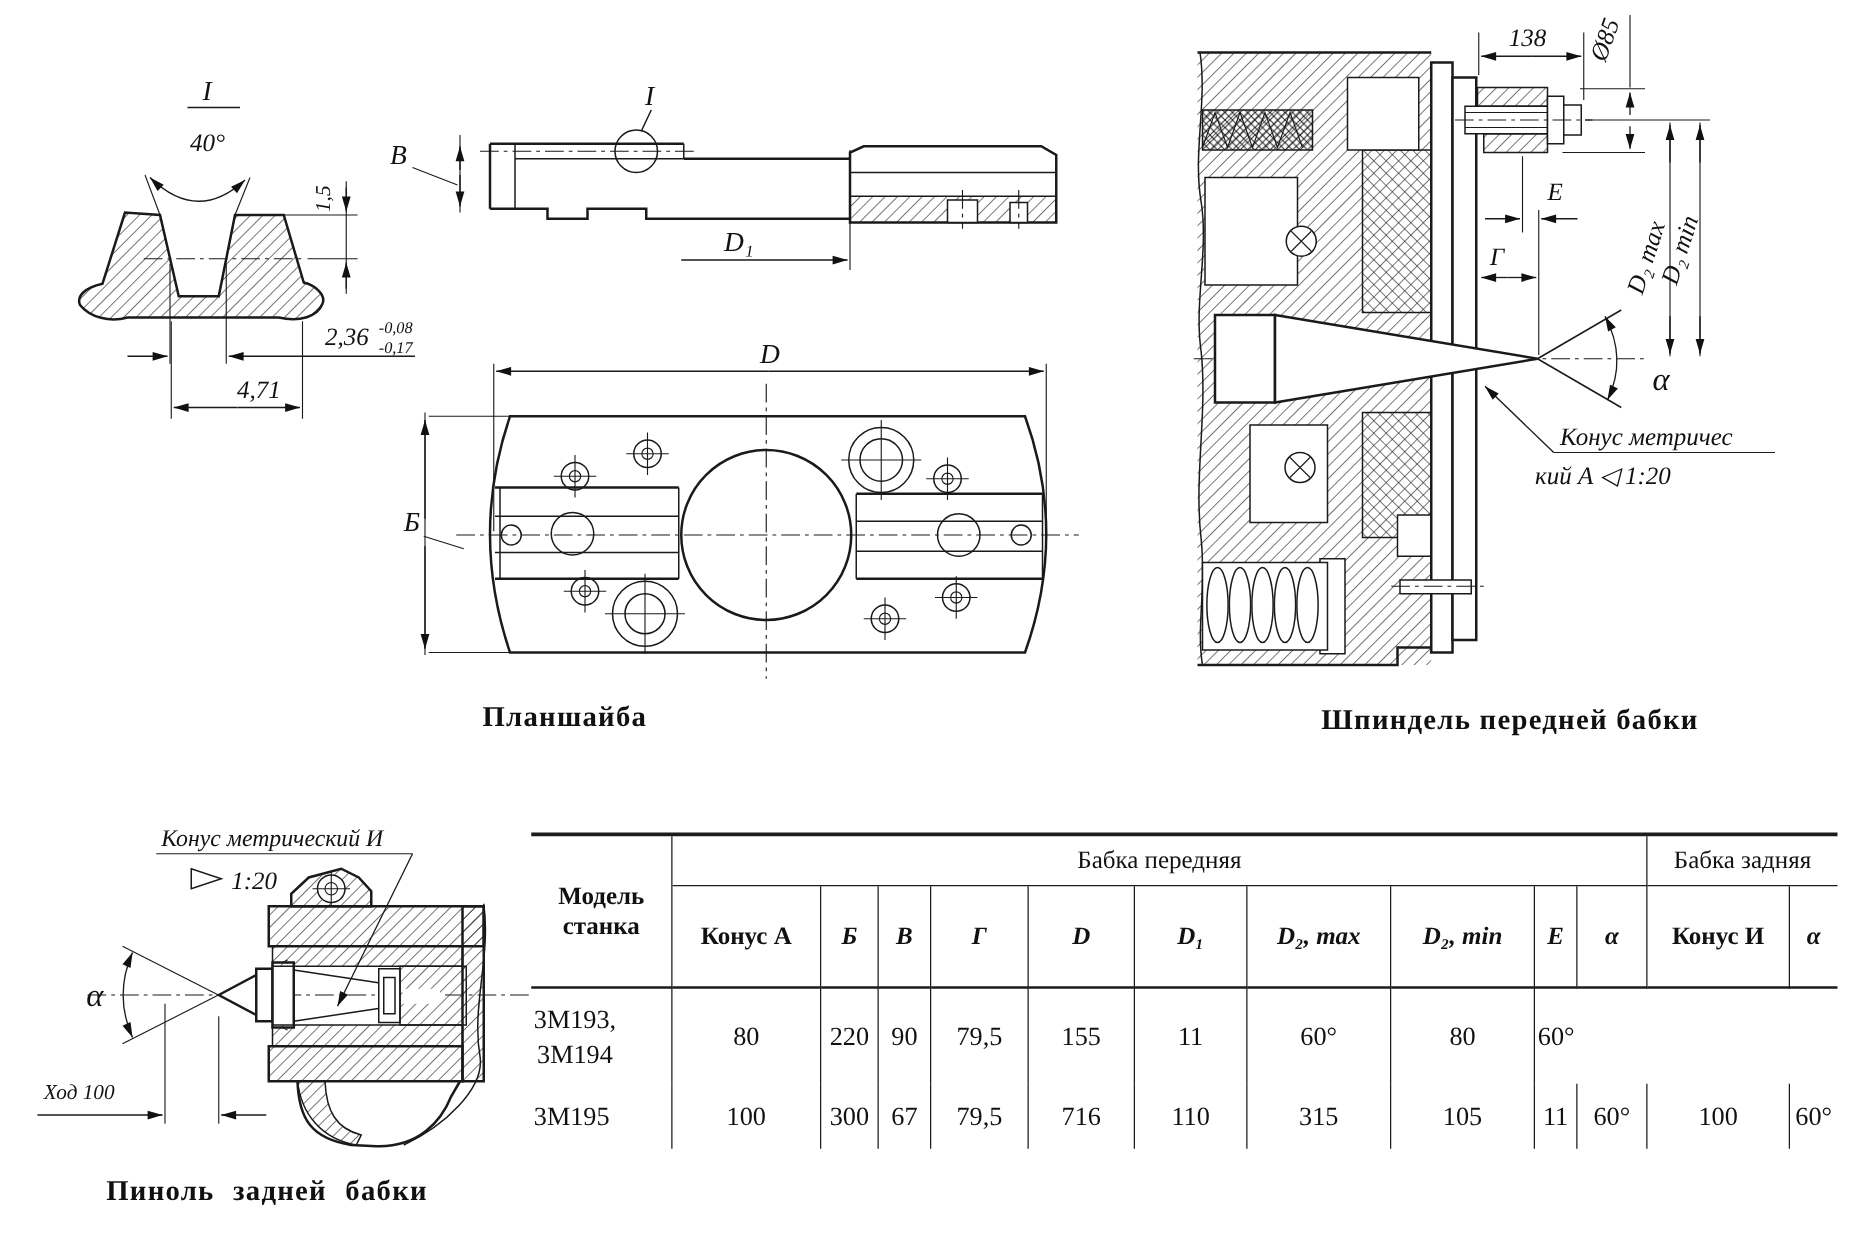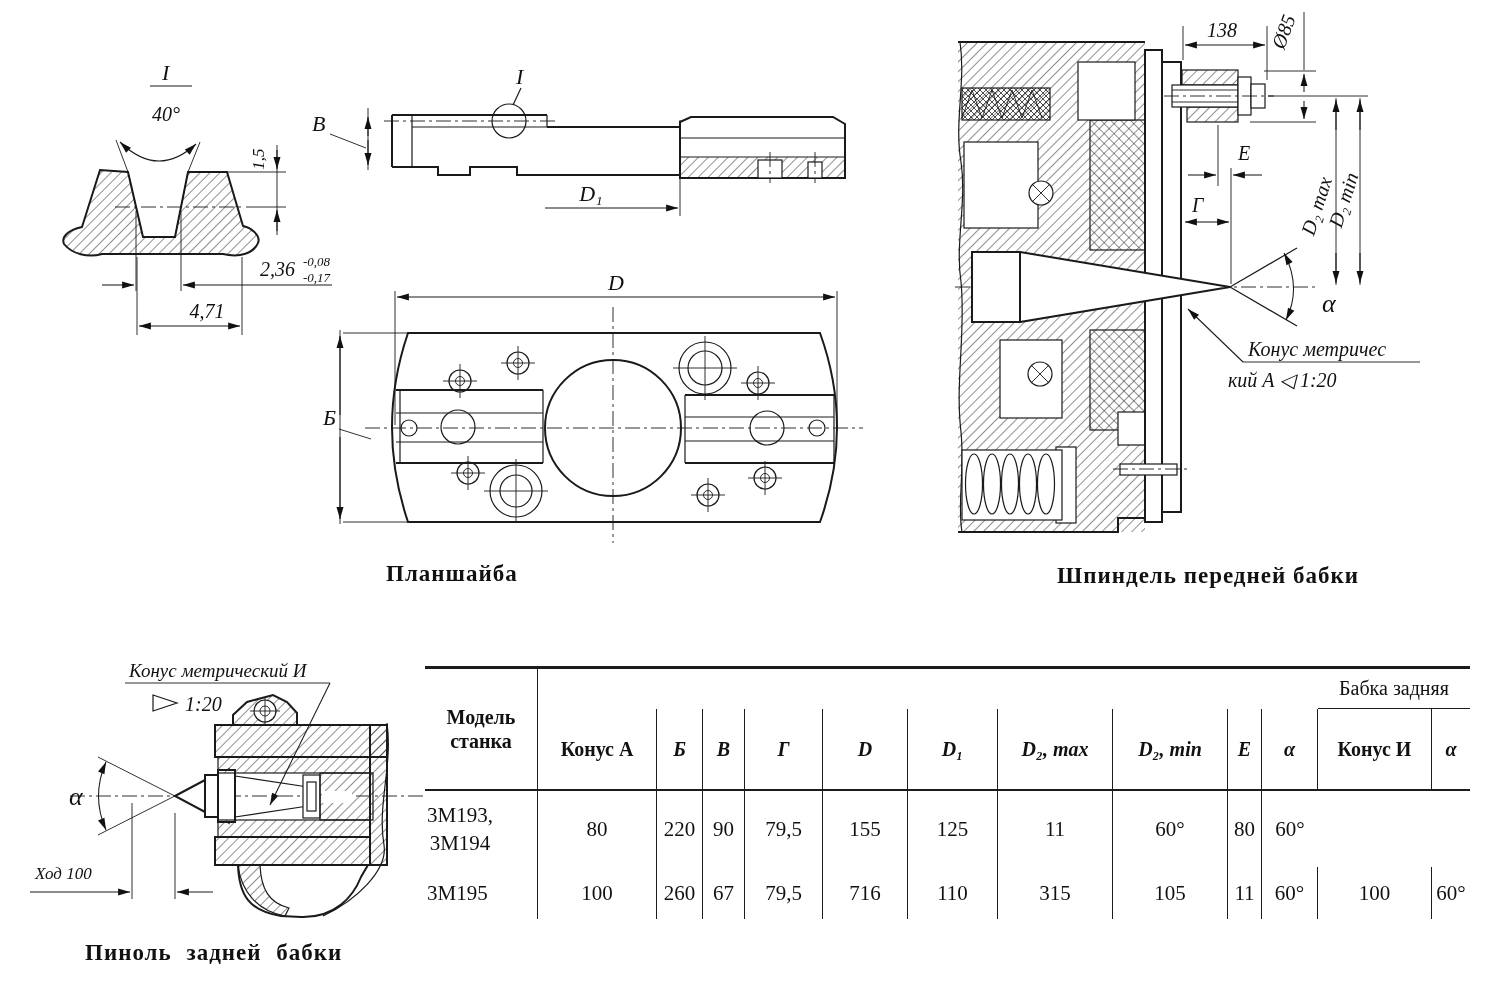--- a/index.html
+++ b/index.html
@@ -374,20 +374,21 @@
     <line class="dim" x1="5" y1="247" x2="105" y2="247" marker-end="url(#ar)"></line>
     <line class="dim" x1="188" y1="247" x2="152" y2="247" marker-end="url(#ar)"></line>
   </svg>
 
   <div class="cap" style="left:386px;top:561px">Планшайба</div>
   <div class="cap" style="left:85px;top:940px;word-spacing:8px">Пиноль задней бабки</div>
   <div class="cap" style="left:1057px;top:563px">Шпиндель передней бабки</div>
 
   <div class="spec">
     <div class="cell c-model br bb2">Модель станка</div>
+    <div class="cell c-gf br bb1">Бабка передняя</div>
     <div class="cell c-gr bb1">Бабка задняя</div>
 
     <div class="cell sub upr br bb2">Конус А</div>
     <div class="cell sub br bb2">Б</div>
     <div class="cell sub br bb2">В</div>
     <div class="cell sub br bb2">Г</div>
     <div class="cell sub br bb2">D</div>
     <div class="cell sub br bb2">D₁</div>
     <div class="cell sub br bb2">D₂, max</div>
     <div class="cell sub br bb2">D₂, min</div>
@@ -396,29 +397,28 @@
     <div class="cell sub upr br bb2">Конус И</div>
     <div class="cell sub bb2">α</div>
 
     <div class="cell val c-mcell br" style="grid-row:3">3М193,
 3М194</div>
     <div class="cell val br" style="grid-row:3">80</div>
     <div class="cell val br" style="grid-row:3">220</div>
     <div class="cell val br" style="grid-row:3">90</div>
     <div class="cell val br" style="grid-row:3">79,5</div>
     <div class="cell val br" style="grid-row:3">155</div>
-    <div class="cell val br" style="grid-row:3">125</div>
     <div class="cell val br" style="grid-row:3">11</div>
     <div class="cell val br" style="grid-row:3">60°</div>
     <div class="cell val br" style="grid-row:3">80</div>
     <div class="cell val" style="grid-row:3">60°</div>
 
     <div class="cell val c-mcell br" style="grid-row:4">3М195</div>
     <div class="cell val br" style="grid-row:4">100</div>
-    <div class="cell val br" style="grid-row:4">260</div>
+    <div class="cell val br" style="grid-row:4">300</div>
     <div class="cell val br" style="grid-row:4">67</div>
     <div class="cell val br" style="grid-row:4">79,5</div>
     <div class="cell val br" style="grid-row:4">716</div>
     <div class="cell val br" style="grid-row:4">110</div>
     <div class="cell val br" style="grid-row:4">315</div>
     <div class="cell val br" style="grid-row:4">105</div>
     <div class="cell val br" style="grid-row:4">11</div>
     <div class="cell val br" style="grid-row:4">60°</div>
     <div class="cell val br" style="grid-row:4">100</div>
     <div class="cell val" style="grid-row:4">60°</div>

